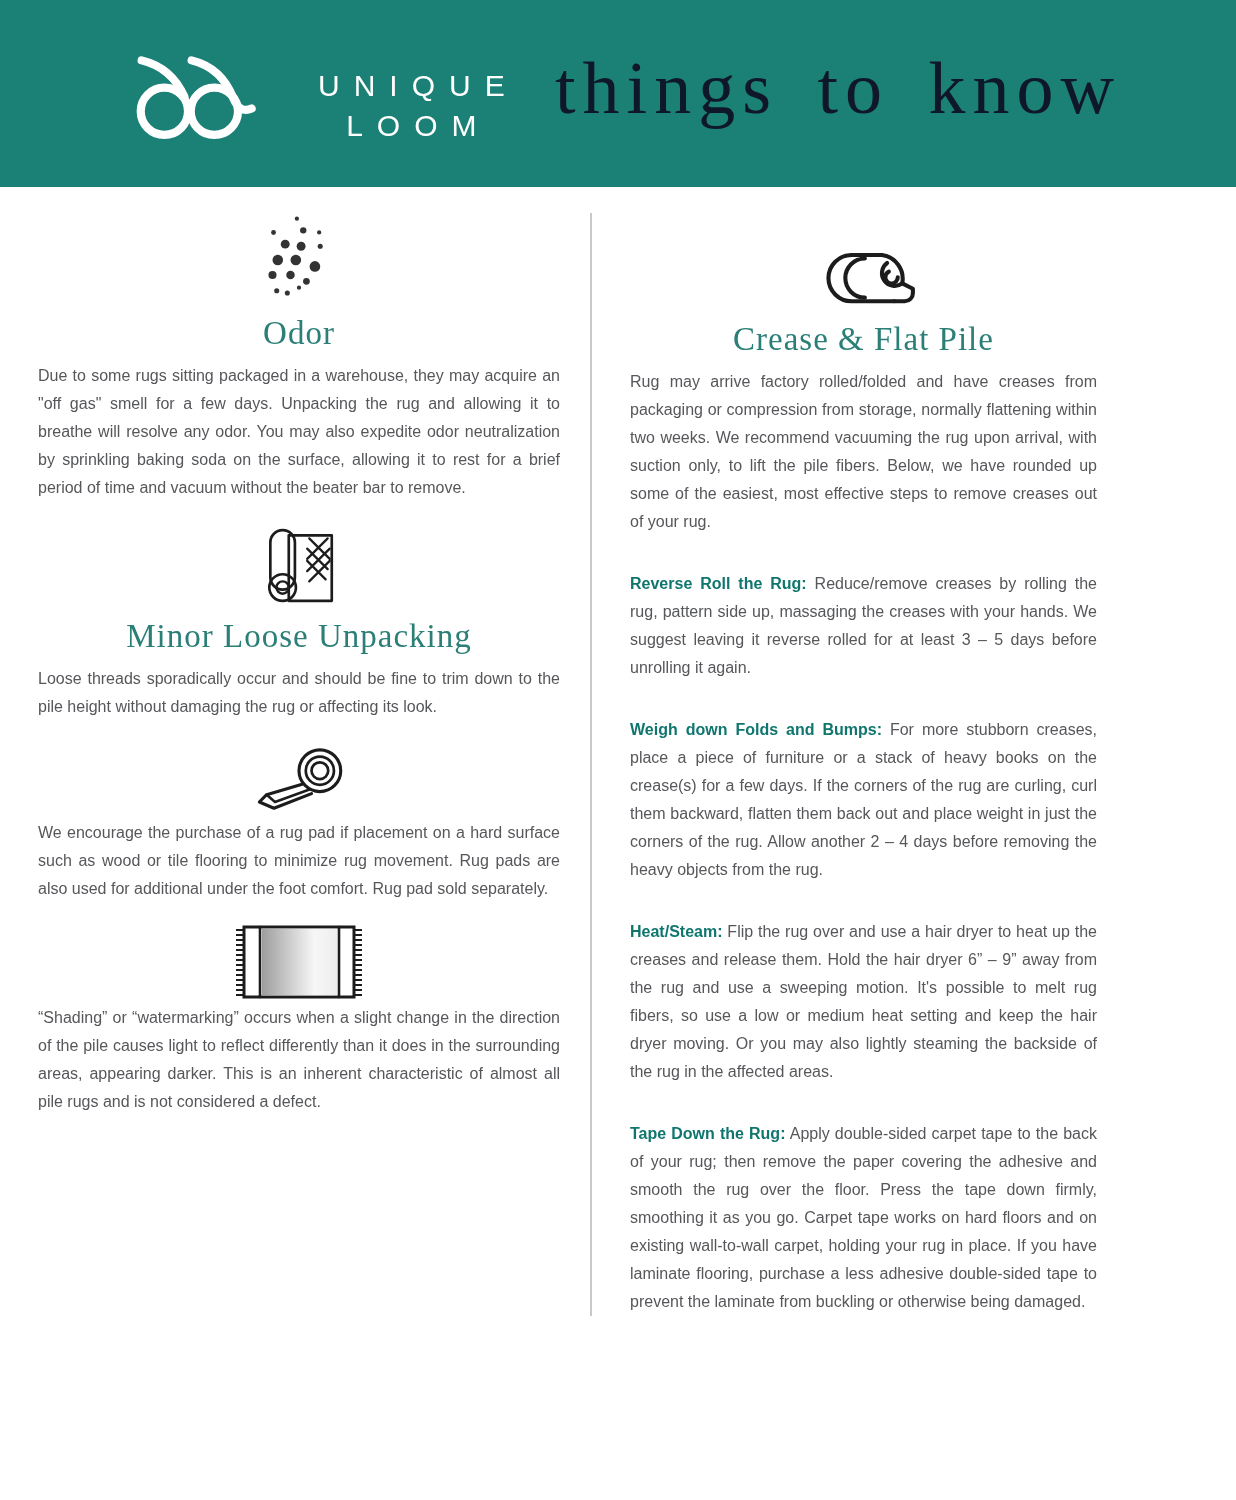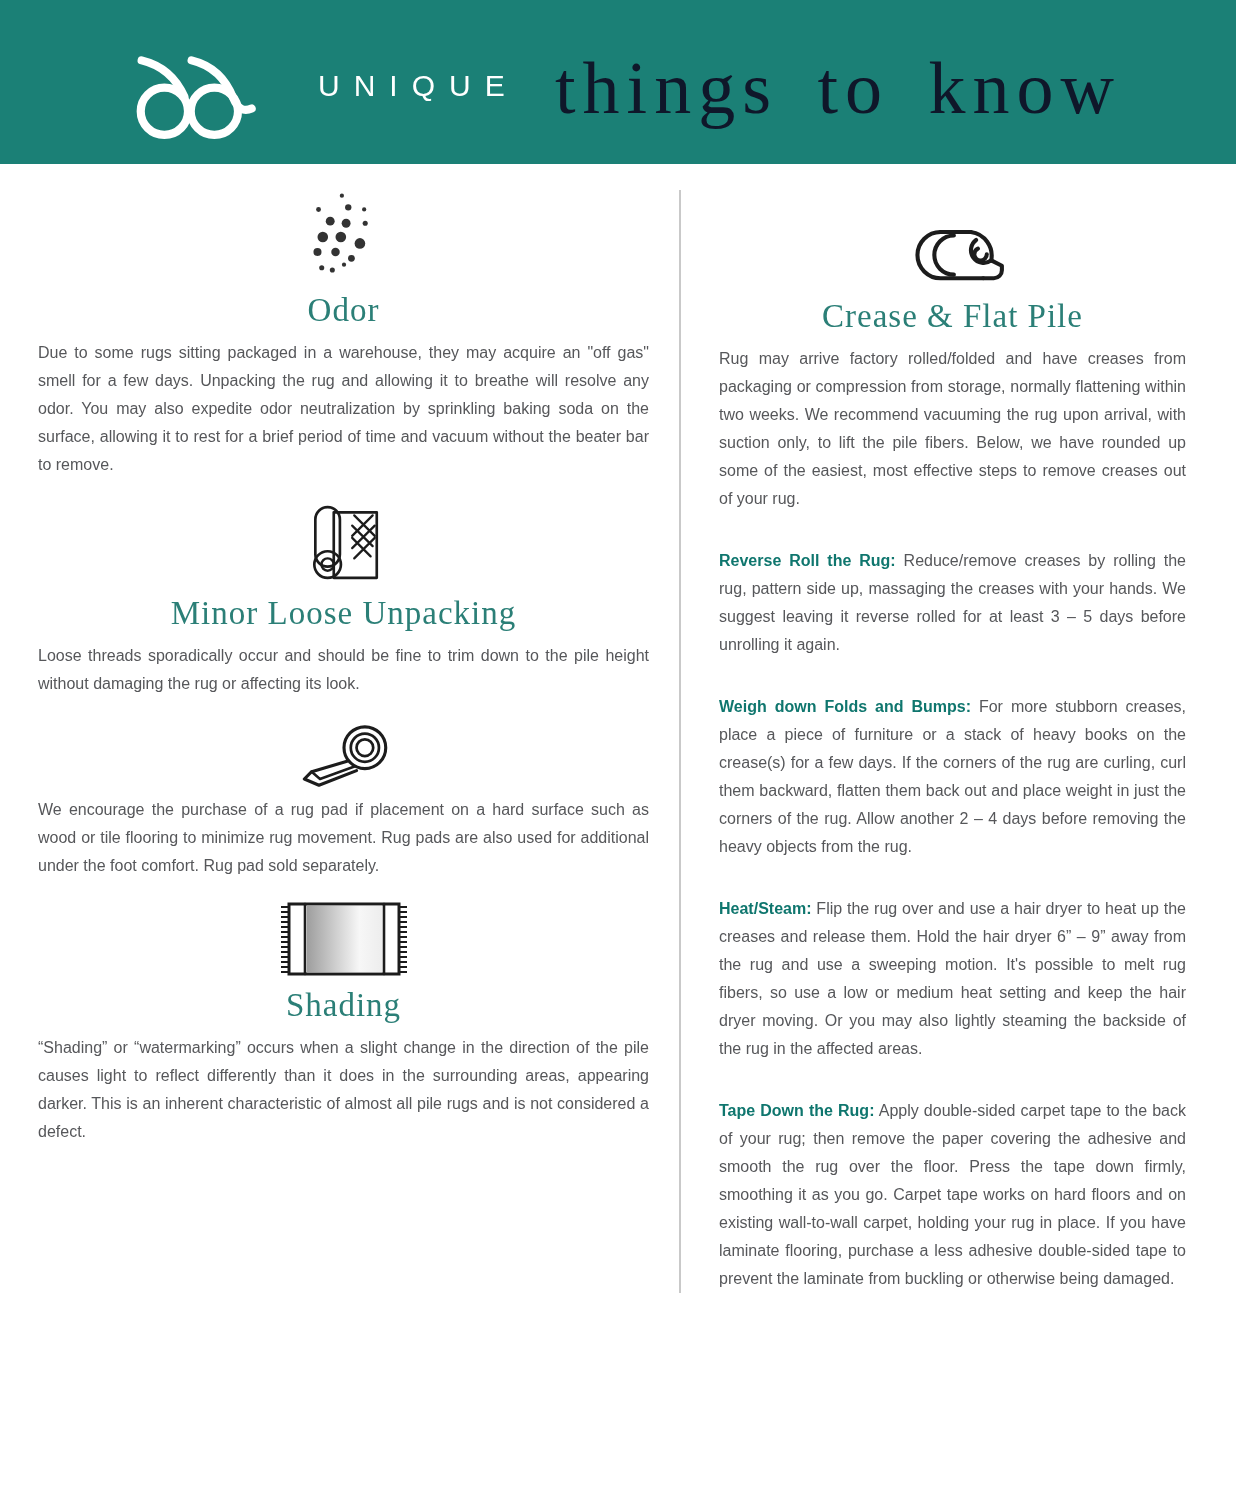--- a/index.html
+++ b/index.html
@@ -4,38 +4,38 @@
 <style>
   html, body { margin:0; padding:0; overflow:hidden; }
   body {
     width:1236px; height:1500px;
     background:#ffffff;
     font-family:"Liberation Sans", sans-serif;
     position:relative;
   }
   
   .banner {
-    height:164px; background:#1b8076; position:relative;
+    height:187px; background:#1b8076; position:relative;
   }
   .logo-wrap { position:absolute; left:108px; top:44px; }
   .brand {
     position:absolute; left:318px; top:66px;
     color:#ffffff; font-size:30px; line-height:40px;
     letter-spacing:14px; text-align:center; font-weight:400;
   }
   .brand div { white-space:nowrap; }
   .banner-title {
     position:absolute; left:838px; top:46px; transform:translateX(-50%);
     font-family:"Liberation Serif", serif;
     color:#0f172a; font-size:74px; letter-spacing:7px; word-spacing:14px;
     white-space:nowrap; font-weight:400;
   }
   
   .content { display:flex; margin-top:26px; align-items:stretch; }
-  .col-left  { width:679px; box-sizing:border-box; padding:0 30px 0 38px; }
+  .col-left  { width:590px; box-sizing:border-box; padding:0 30px 0 38px; }
   .col-right { width:543px; box-sizing:border-box; padding:0 36px 0 38px; border-left:2px solid #c9c9c9; }
 
   .icon-row { display:flex; justify-content:center; margin:0 0 4px 0; }
   .section-title {
     font-family:"Liberation Serif", serif; font-weight:400;
     color:#2b7f77; font-size:33px; letter-spacing:1px;
     text-align:center; margin:10px 0 10px 0;
   }
   .body-text {
     font-size:16px; line-height:28px; color:#56575a;
@@ -59,20 +59,21 @@
       <g stroke="#ffffff" stroke-width="9" fill="none" stroke-linecap="round">
         <circle cx="38" cy="74" r="26"></circle>
         <circle cx="93" cy="74" r="26"></circle>
         <path d="M13 18 Q46 26 60 58"></path>
         <path d="M68 18 Q101 26 114 60 Q121 77 134 71"></path>
       </g>
     </svg>
   </div>
   <div class="brand">
     <div>UNIQUE</div>
+    <div>LOOM</div>
   </div>
   <div class="banner-title">things to know</div>
 </div>
 
 <div class="content">
 
   <div class="col-left">
 
     <div class="section">
       <div class="icon-row">
@@ -138,21 +139,20 @@
               <stop offset="1" stop-color="#ededed"></stop>
             </linearGradient>
           </defs>
           <path class="icon-ink" stroke-width="2" d="M0 7H8 M0 12H8 M0 17H8 M0 22H8 M0 27H8 M0 32H8 M0 37H8 M0 42H8 M0 47H8 M0 52H8 M0 57H8 M0 62H8 M0 67H8 M0 72H8"></path>
           <path class="icon-ink" stroke-width="2" d="M118 7H126 M118 12H126 M118 17H126 M118 22H126 M118 27H126 M118 32H126 M118 37H126 M118 42H126 M118 47H126 M118 52H126 M118 57H126 M118 62H126 M118 67H126 M118 72H126"></path>
           <rect x="8" y="4" width="110" height="70" fill="#ffffff" stroke="#1c1c1c" stroke-width="3"></rect>
           <rect x="26" y="5.8" width="75" height="66.4" fill="url(#shadeGrad)"></rect>
           <path class="icon-ink" stroke-width="2.6" d="M24 4 V74 M103 4 V74"></path>
         </svg>
       </div>
-      <h2 class="section-title">Shading</h2>
       <p class="body-text">“Shading” or “watermarking” occurs when a slight change in the direction of the pile causes light to reflect differently than it does in the surrounding areas, appearing darker. This is an inherent characteristic of almost all pile rugs and is not considered a defect.</p>
     </div>
 
   </div>
 
   <div class="col-right">
 
     <div class="section" style="margin-top:34px;">
       <div class="icon-row">
         <svg width="126" height="64" viewBox="0 0 132 72">

